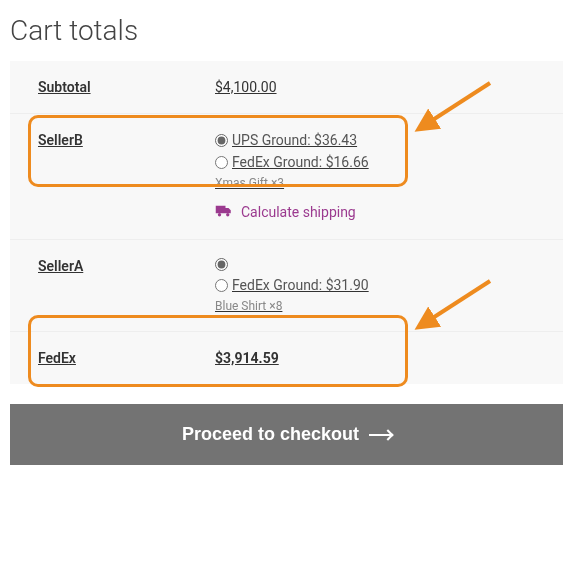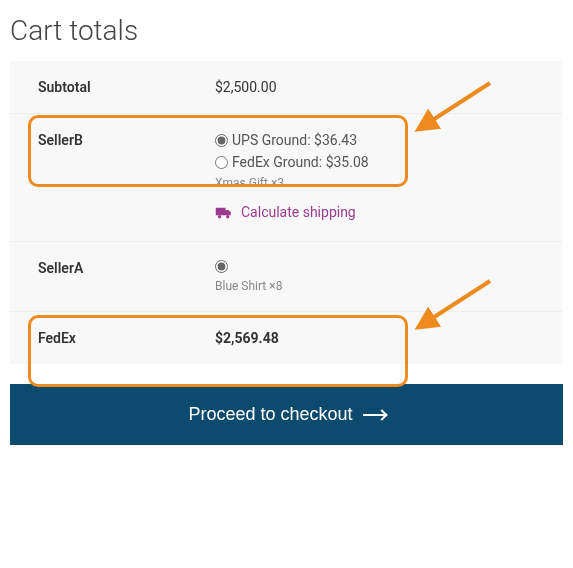--- a/index.html
+++ b/index.html
@@ -16,20 +16,21 @@
     font-size: 28px;
     font-weight: 300;
     color: #444;
     margin: 4px 0 14px 0;
   }
   .table {
     width: 100%;
     background: #f8f8f8;
     border-collapse: collapse;
     position: relative;
+    text-decoration: underline;
   }
   .row {
     display: flex;
     border-bottom: 1px solid #eee;
   }
   .row:last-of-type { border-bottom: none; }
   .cell-label {
     width: 195px;
     padding: 18px 10px 18px 28px;
     font-weight: 600;
@@ -54,36 +55,36 @@
     margin: 0;
     accent-color: #666;
   }
   .items-note {
     font-size: 12px;
     color: #888;
     margin-top: 3px;
   }
   .calc-link {
     display: inline-flex;
-    align-items: flex-end;
+    align-items: flex-start;
     gap: 8px;
     color: #9b3a8f;
     margin-top: 14px;
     cursor: pointer;
     font-size: 14px;
   }
   .calc-link svg { flex-shrink: 0; }
   .checkout-btn {
     width: 100%;
     display: flex;
     align-items: center;
     justify-content: center;
-    background: #0c4a6e;
+    background: #737373;
     color: #fff;
-    font-weight: 400;
+    font-weight: 700;
     font-size: 18px;
     padding: 20px 8px;
     margin-top: 20px;
     border: none;
     cursor: pointer;
     gap: 10px;
   }
   .arrow-right {
     width: 22px; height: 2px; background: #fff; position: relative;
   }
@@ -112,59 +113,63 @@
 </head>
 <body>
 
 <div class="title">Cart totals</div>
 
 <div class="wrap">
   <div class="table">
 
     <div class="row">
       <div class="cell-label">Subtotal</div>
-      <div class="cell-value">$2,500.00</div>
+      <div class="cell-value">$4,100.00</div>
     </div>
 
     <div class="row">
       <div class="cell-label">SellerB</div>
       <div class="cell-value">
         <label class="ship-option">
           <input type="radio" name="sb" checked="" style="">
           <span>UPS Ground: $36.43</span>
         </label>
         <label class="ship-option">
           <input type="radio" name="sb" style="">
-          <span>FedEx Ground: $35.08</span>
+          <span>FedEx Ground: $16.66</span>
         </label>
         <div class="items-note">Xmas Gift ×3</div>
         <a class="calc-link">
           <svg width="18" height="14" viewBox="0 0 24 18">
             <path fill="#9b3a8f" d="M1 2h13v10H1z M14 5h4l3 3v4h-7z"></path>
             <circle cx="6" cy="14" r="2.2" fill="#9b3a8f"></circle>
             <circle cx="17" cy="14" r="2.2" fill="#9b3a8f"></circle>
           </svg>
           <span>Calculate shipping</span>
         </a>
       </div>
     </div>
 
     <div class="row">
       <div class="cell-label">SellerA</div>
       <div class="cell-value">
         <label class="ship-option">
           <input type="radio" name="sa" checked="" style="">
         </label>
+        <label class="ship-option">
+          <input type="radio" name="sa" style="">
+          <span>FedEx Ground: $31.90</span>
+        </label>
         <div class="items-note">Blue Shirt ×8</div>
       </div>
     </div>
 
     <div class="row">
       <div class="cell-label">FedEx</div>
-      <div class="cell-value total">$2,569.48</div>
+      <div class="cell-value total">$3,914.59</div>
     </div>
   </div>
 
   <div class="hl hl1"></div>
   <div class="hl hl2"></div>
   <svg class="ann-arrow ann1" width="90" height="60">
     <defs>
         <marker id="ah1" markerWidth="8" markerHeight="8" refX="2" refY="3" orient="auto">
       <path d="M0,0 L6,3 L0,6 z" fill="#ee8b1f"></path>
         </marker>

